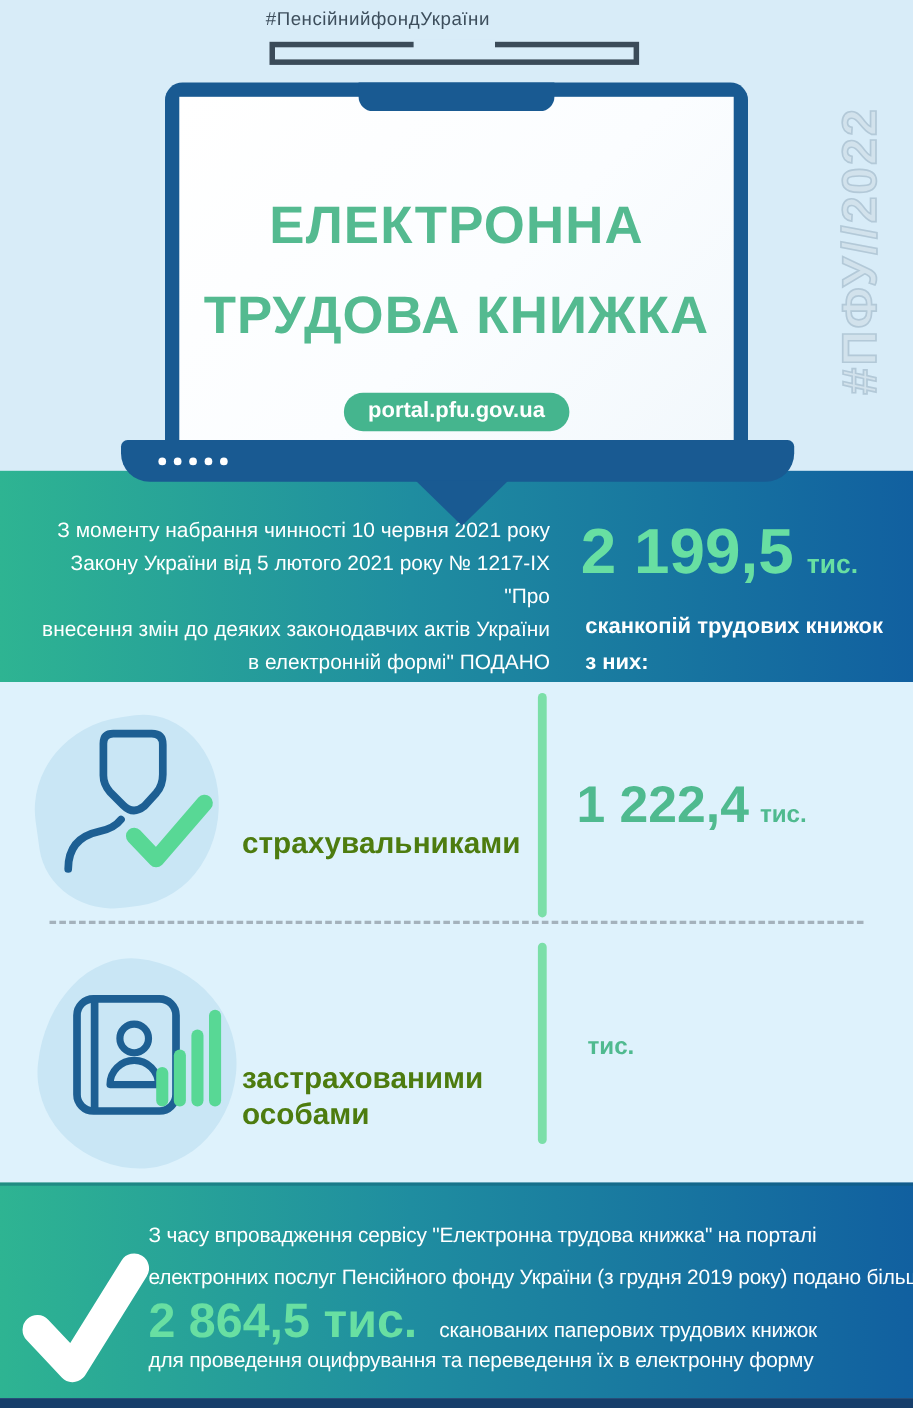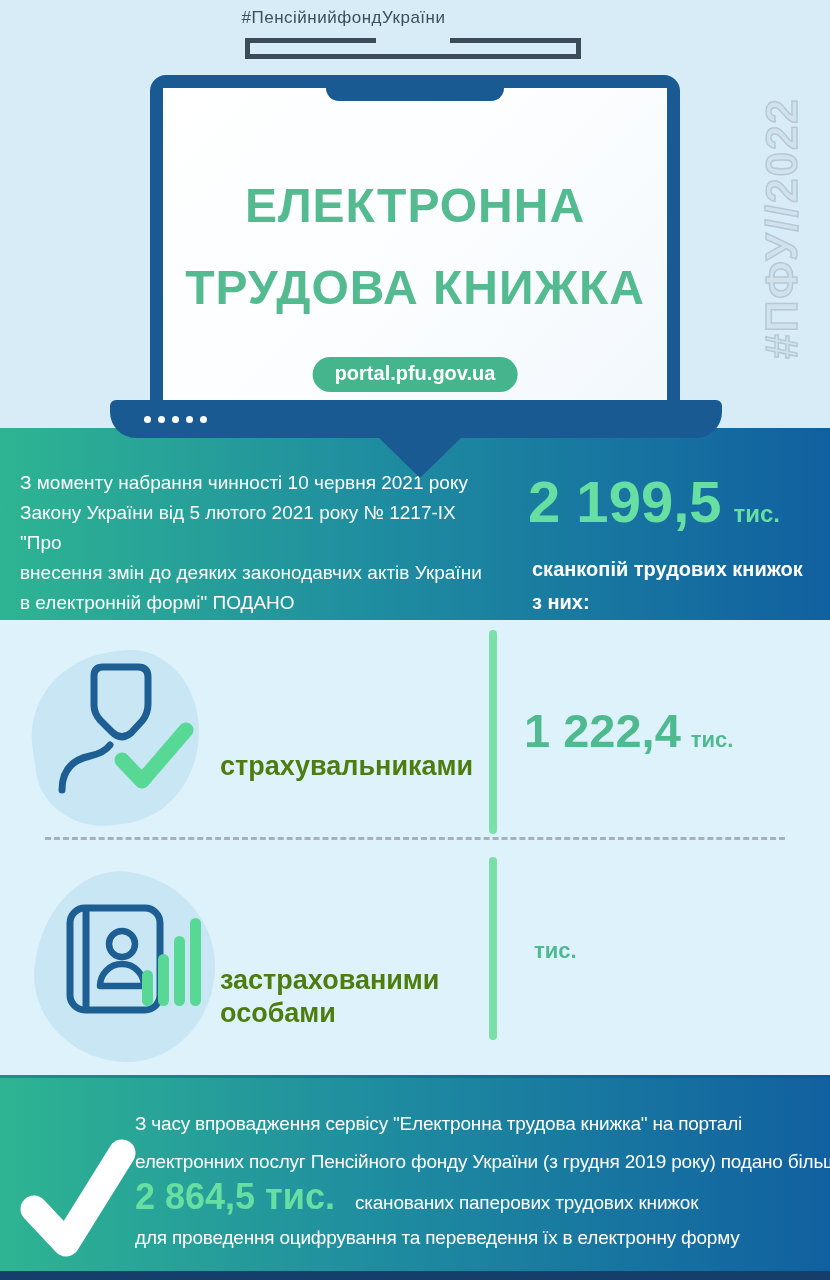--- a/index.html
+++ b/index.html
@@ -75,21 +75,21 @@
   }
   .laptop-dots{ position:absolute; left:34px; top:16px; display:flex; gap:7px; }
   .laptop-dots i{ width:7px; height:7px; border-radius:50%; background:#ffffff; }
   .laptop-pointer{
     position:absolute; left:378px; top:437px; width:0; height:0; z-index:5;
     border-left:42px solid transparent; border-right:42px solid transparent;
     border-top:41px solid #195a92;
   }
   
   .intro-text{
-    position:absolute; left:20px; top:468px; width:480px; text-align:left;
+    position:absolute; left:20px; top:468px; width:480px; text-align:right;
     color:#ffffff; font-size:19px; line-height:30px; z-index:2;
   }
   .intro-text span{ display:block; }
   .intro-stat{
     position:absolute; left:528px; top:472px; display:flex; align-items:baseline;
     color:#68dfa2; font-weight:bold; z-index:2;
   }
   .intro-stat .stat-big{ font-size:58px; line-height:1.05; }
   .intro-stat .stat-unit{ font-size:24px; margin-left:12px; }
   .intro-caption{
@@ -149,21 +149,21 @@
     font-size:19px; letter-spacing:-0.2px; white-space:nowrap; z-index:2;
   }
   .footer-line.f1{ top:1113px; }
   .footer-line.f2{ top:1151px; }
   .footer-line.f4{ top:1227px; }
   .footer-stat-row{
     position:absolute; left:135px; top:1178px; display:flex;
     align-items:baseline; z-index:2; white-space:nowrap;
   }
   .footer-stat-row .stat-big{
-    color:#68dfa2; font-size:36px; font-weight:bold; line-height:1.05;
+    color:#68dfa2; font-size:44px; font-weight:bold; line-height:1.05;
   }
   .footer-stat-row .stat-caption{
     color:#ffffff; font-size:19px; margin-left:20px; letter-spacing:-0.2px;
   }
 </style>
 </head>
 <body>
 
 <div class="page">
 

